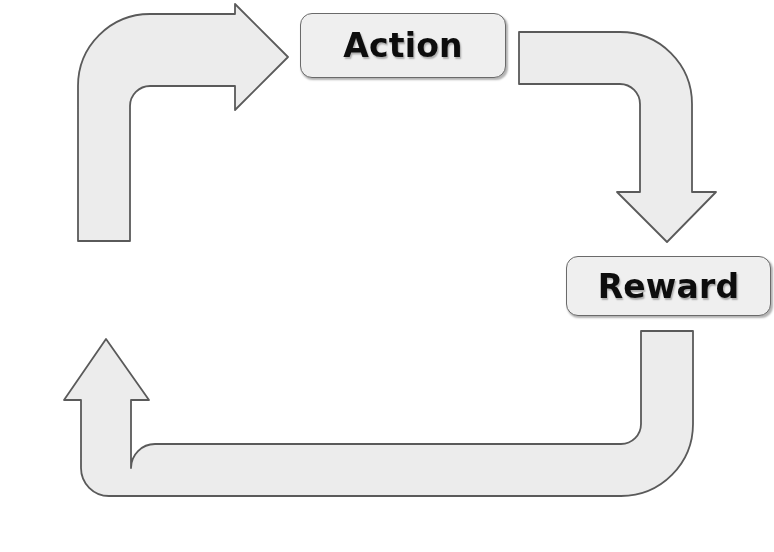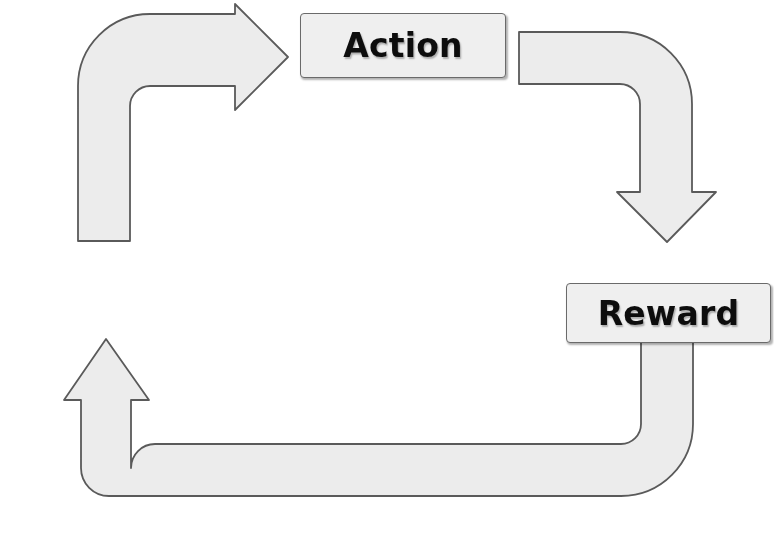--- a/index.html
+++ b/index.html
@@ -24,39 +24,39 @@
     left: 0;
     top: 0;
     width: 774px;
     height: 552px;
   }
   .node-box {
     position: absolute;
     box-sizing: border-box;
     background: #EFEFEF;
     border: 1.6px solid #6a6a6a;
-    border-radius: 4px;
+    border-radius: 12px;
     display: flex;
     align-items: center;
     justify-content: center;
     box-shadow: 1.5px 2px 2px rgba(0,0,0,0.30);
   }
   .node-label {
     font-family: "DejaVu Sans", sans-serif;
     font-weight: bold;
     font-size: 33px;
     color: #0d0d0d;
     letter-spacing: 0.2px;
     line-height: 1;
     white-space: nowrap;
     text-shadow: 1.2px 1.6px 1.6px rgba(0,0,0,0.28);
   }
   #node-action  { left: 300px; top: 13px;  width: 206px; height: 65px; }
   #node-progress{ left: 5px;   top: 256px; width: 204px; height: 60px; }
-  #node-reward  { left: 566px; top: 256px; width: 205px; height: 60px; margin-top: 27px; }
+  #node-reward  { left: 566px; top: 256px; width: 205px; height: 60px; }
 </style>
 </head>
 <body>
 
 <div id="diagram-root">
 
   <svg id="cycle-svg" viewBox="0 0 774 552">
 
     <path fill="#ECECEC" stroke="#5a5a5a" stroke-width="1.8" stroke-linejoin="round" d="M 78,241
              L 78,86

